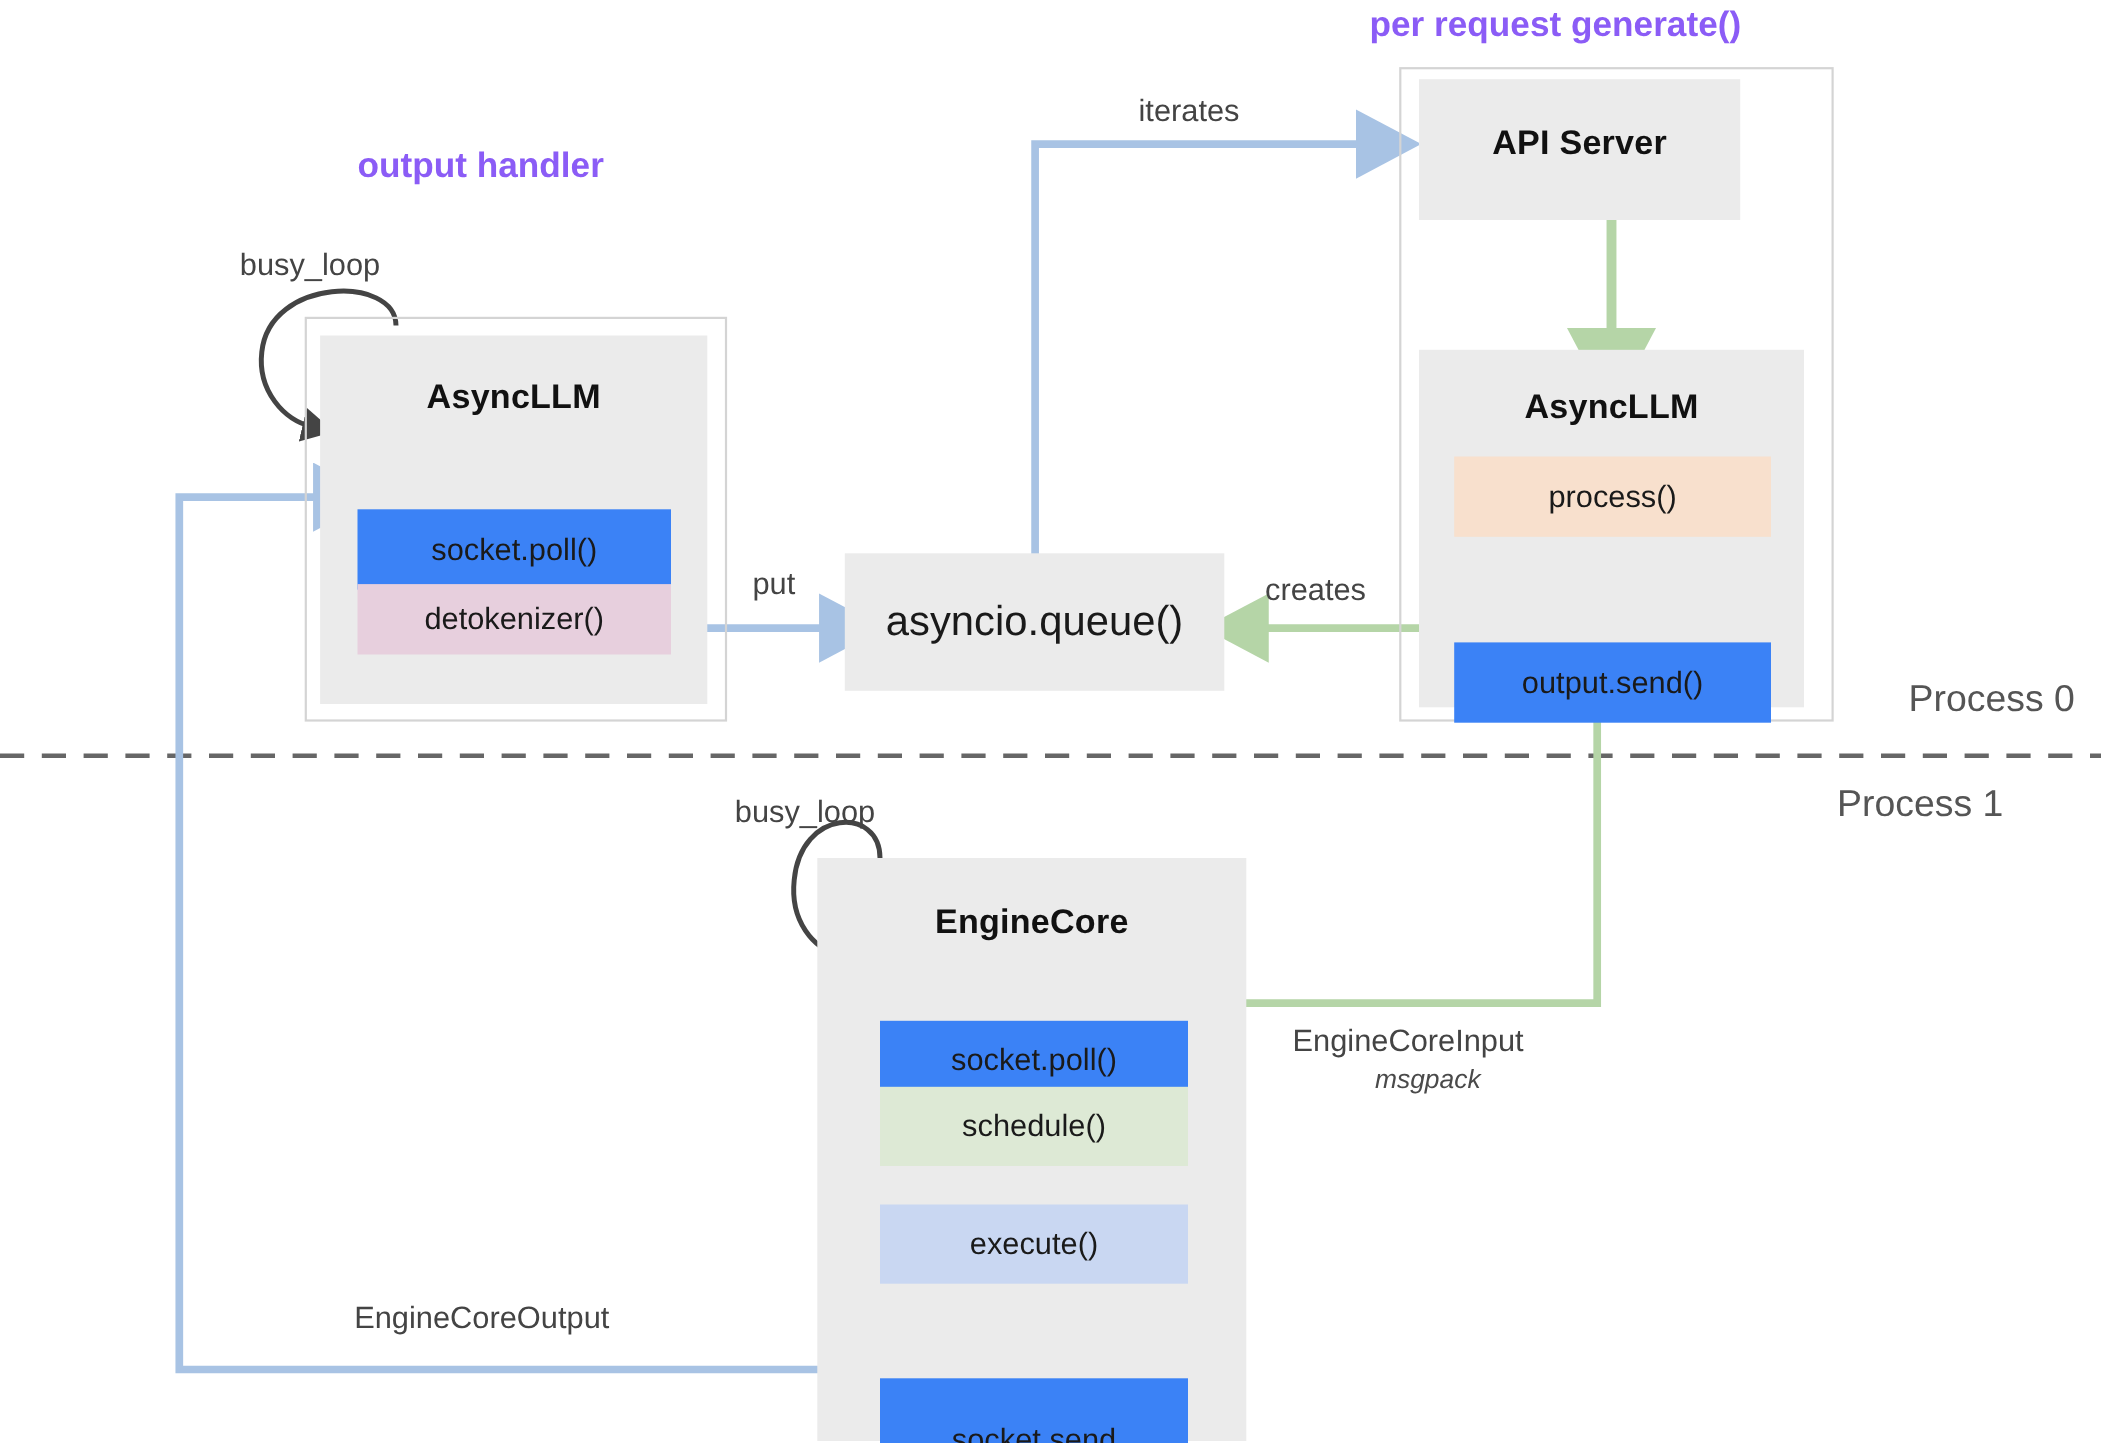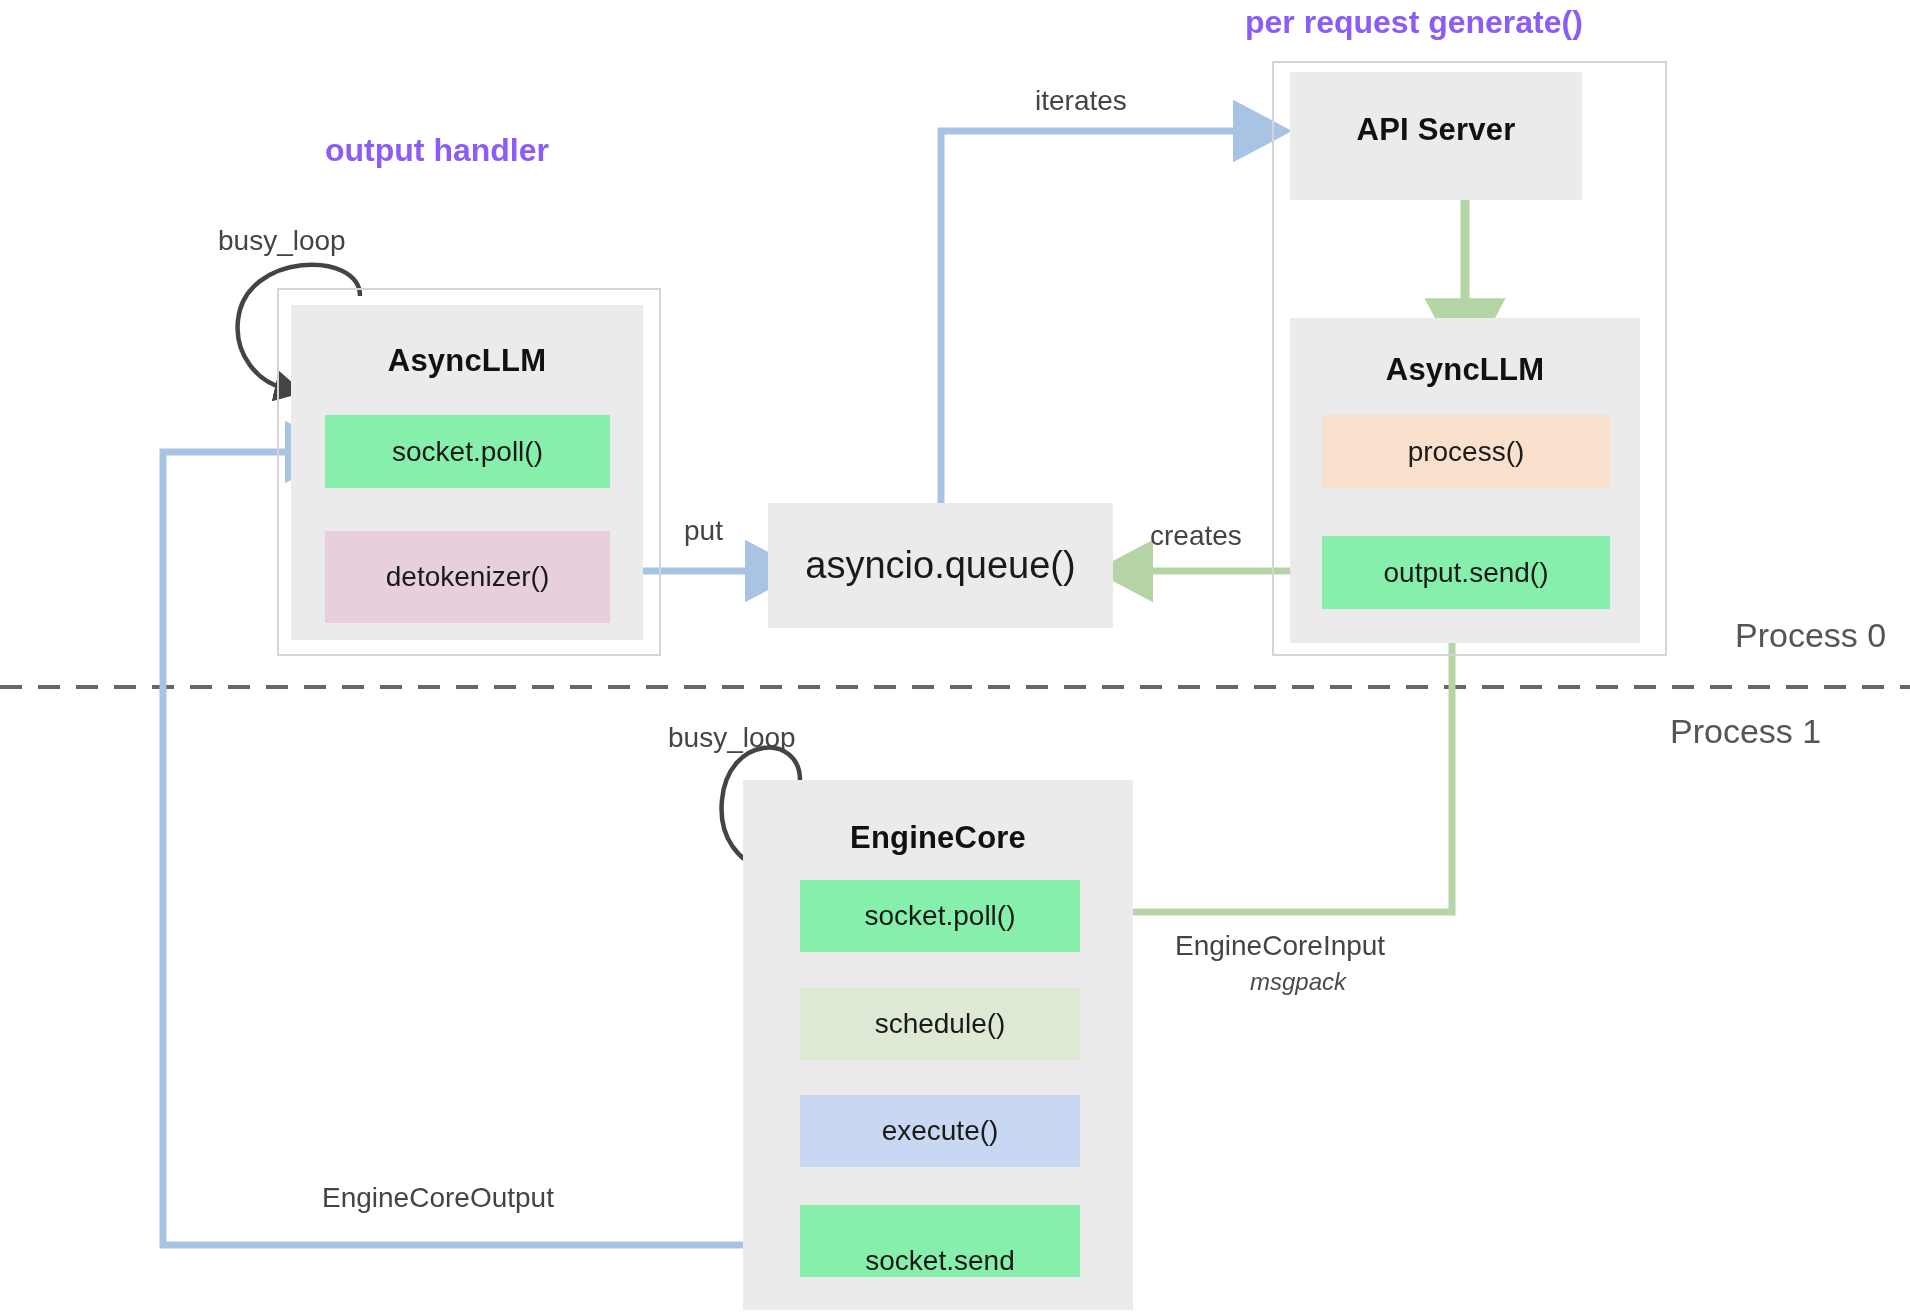--- a/index.html
+++ b/index.html
@@ -47,21 +47,21 @@
   }
   
   .chip {
     position: absolute;
     display: flex;
     align-items: center;
     justify-content: center;
     font-size: 28px;
     color: #1a1a1a;
   }
-  .chip-yellow { background: #86efac; }
+  .chip-yellow { background: #3b82f6; margin-top: 48px; }
   .chip-pink   { background: #e7cfdd; }
   .chip-peach  { background: #f8e0cd; }
   .chip-green  { background: #dde9d5; }
   .chip-blue   { background: #c9d7f2; }
   
   .plain-box {
     background: #ebebeb;
     display: flex;
     align-items: center;
     justify-content: center;
@@ -153,21 +153,21 @@
   <div class="node class-box" style="left:291px; top:305px; width:352px; height:335px;">
     <div class="class-title" style="top:38px;">AsyncLLM</div>
   </div>
 
   <div class="edge-label" style="left:218px; top:225px;">busy_loop</div>
 
   <div class="chip chip-yellow" style="left:325px; top:415px; width:285px; height:73px;">
     <span>socket.poll()</span>
   </div>
 
-  <div class="chip chip-pink" style="left:325px; top:531px; width:285px; height:92px;">
+  <div class="chip chip-pink" style="left:325px; top:531px; width:285px; height:64px;">
     <span>detokenizer()</span>
   </div>
 
   <div class="node plain-box" style="left:768px; top:503px; width:345px; height:125px;">
     <span>asyncio.queue()</span>
   </div>
 
   <div class="edge-label" style="left:684px; top:515px;">put</div>
 
   <div class="edge-label" style="left:1150px; top:520px;">creates</div>

